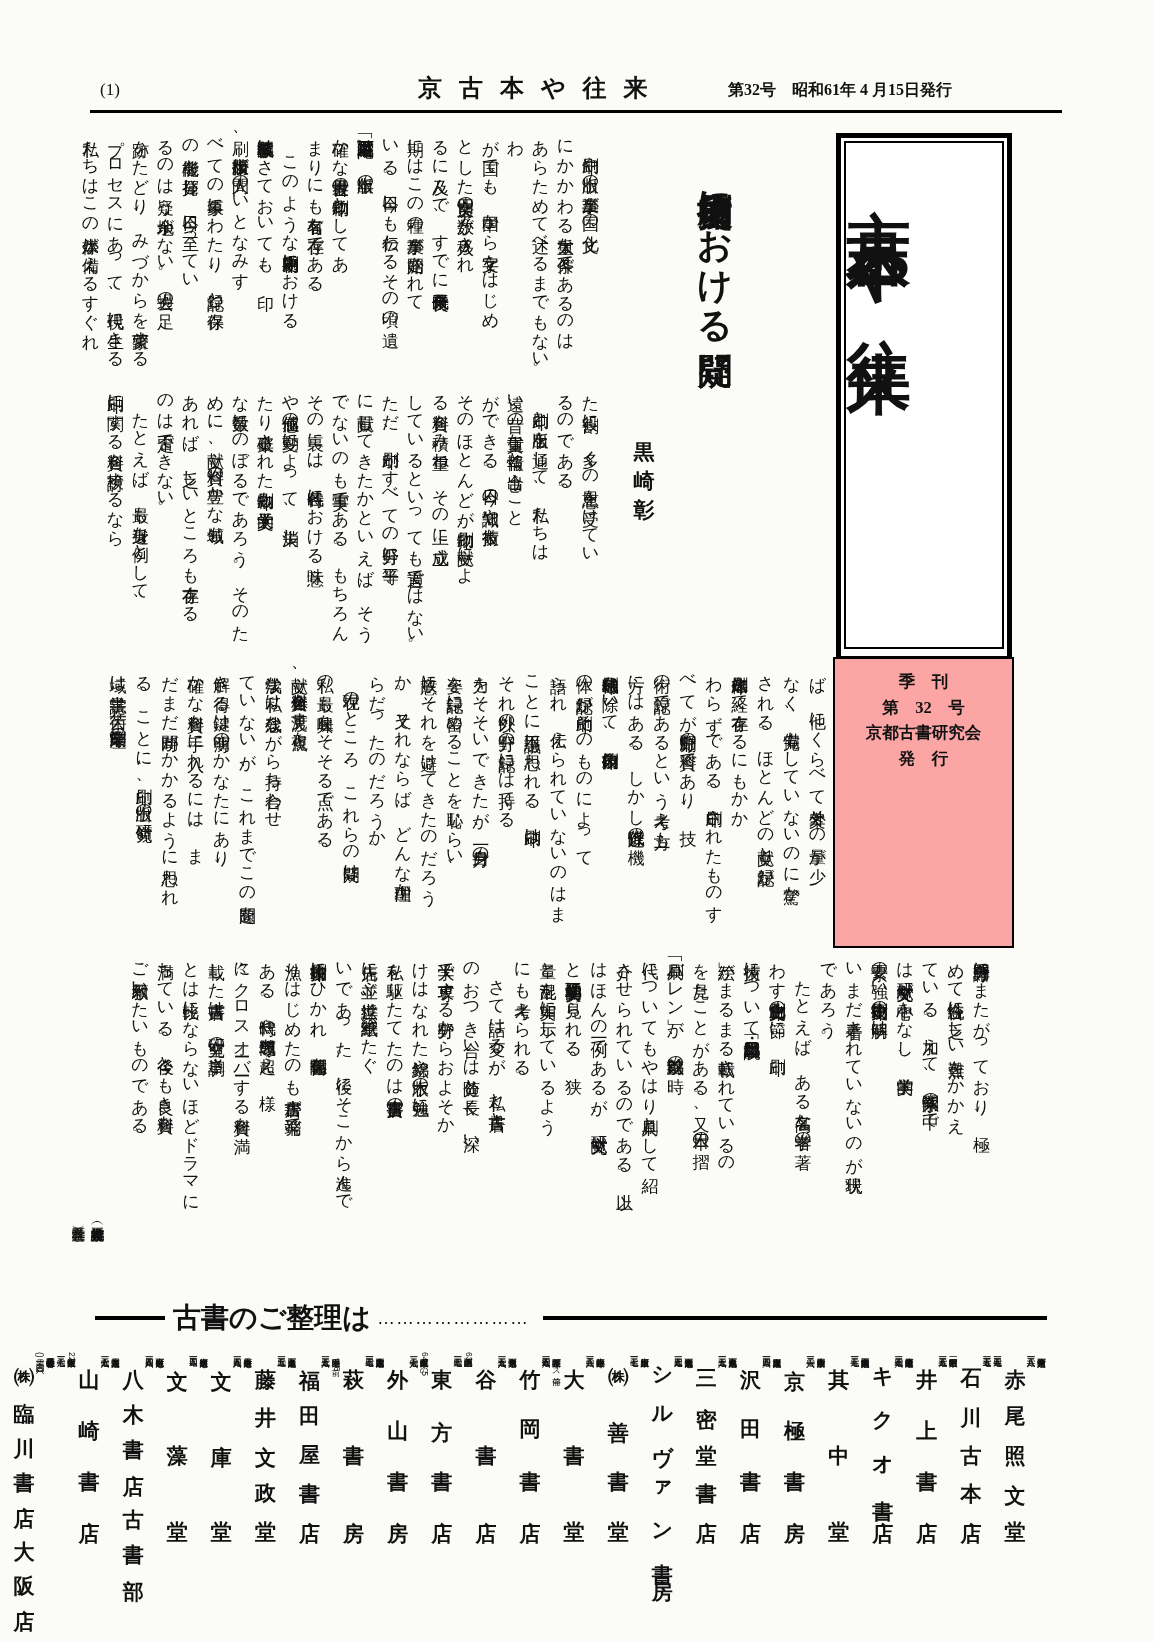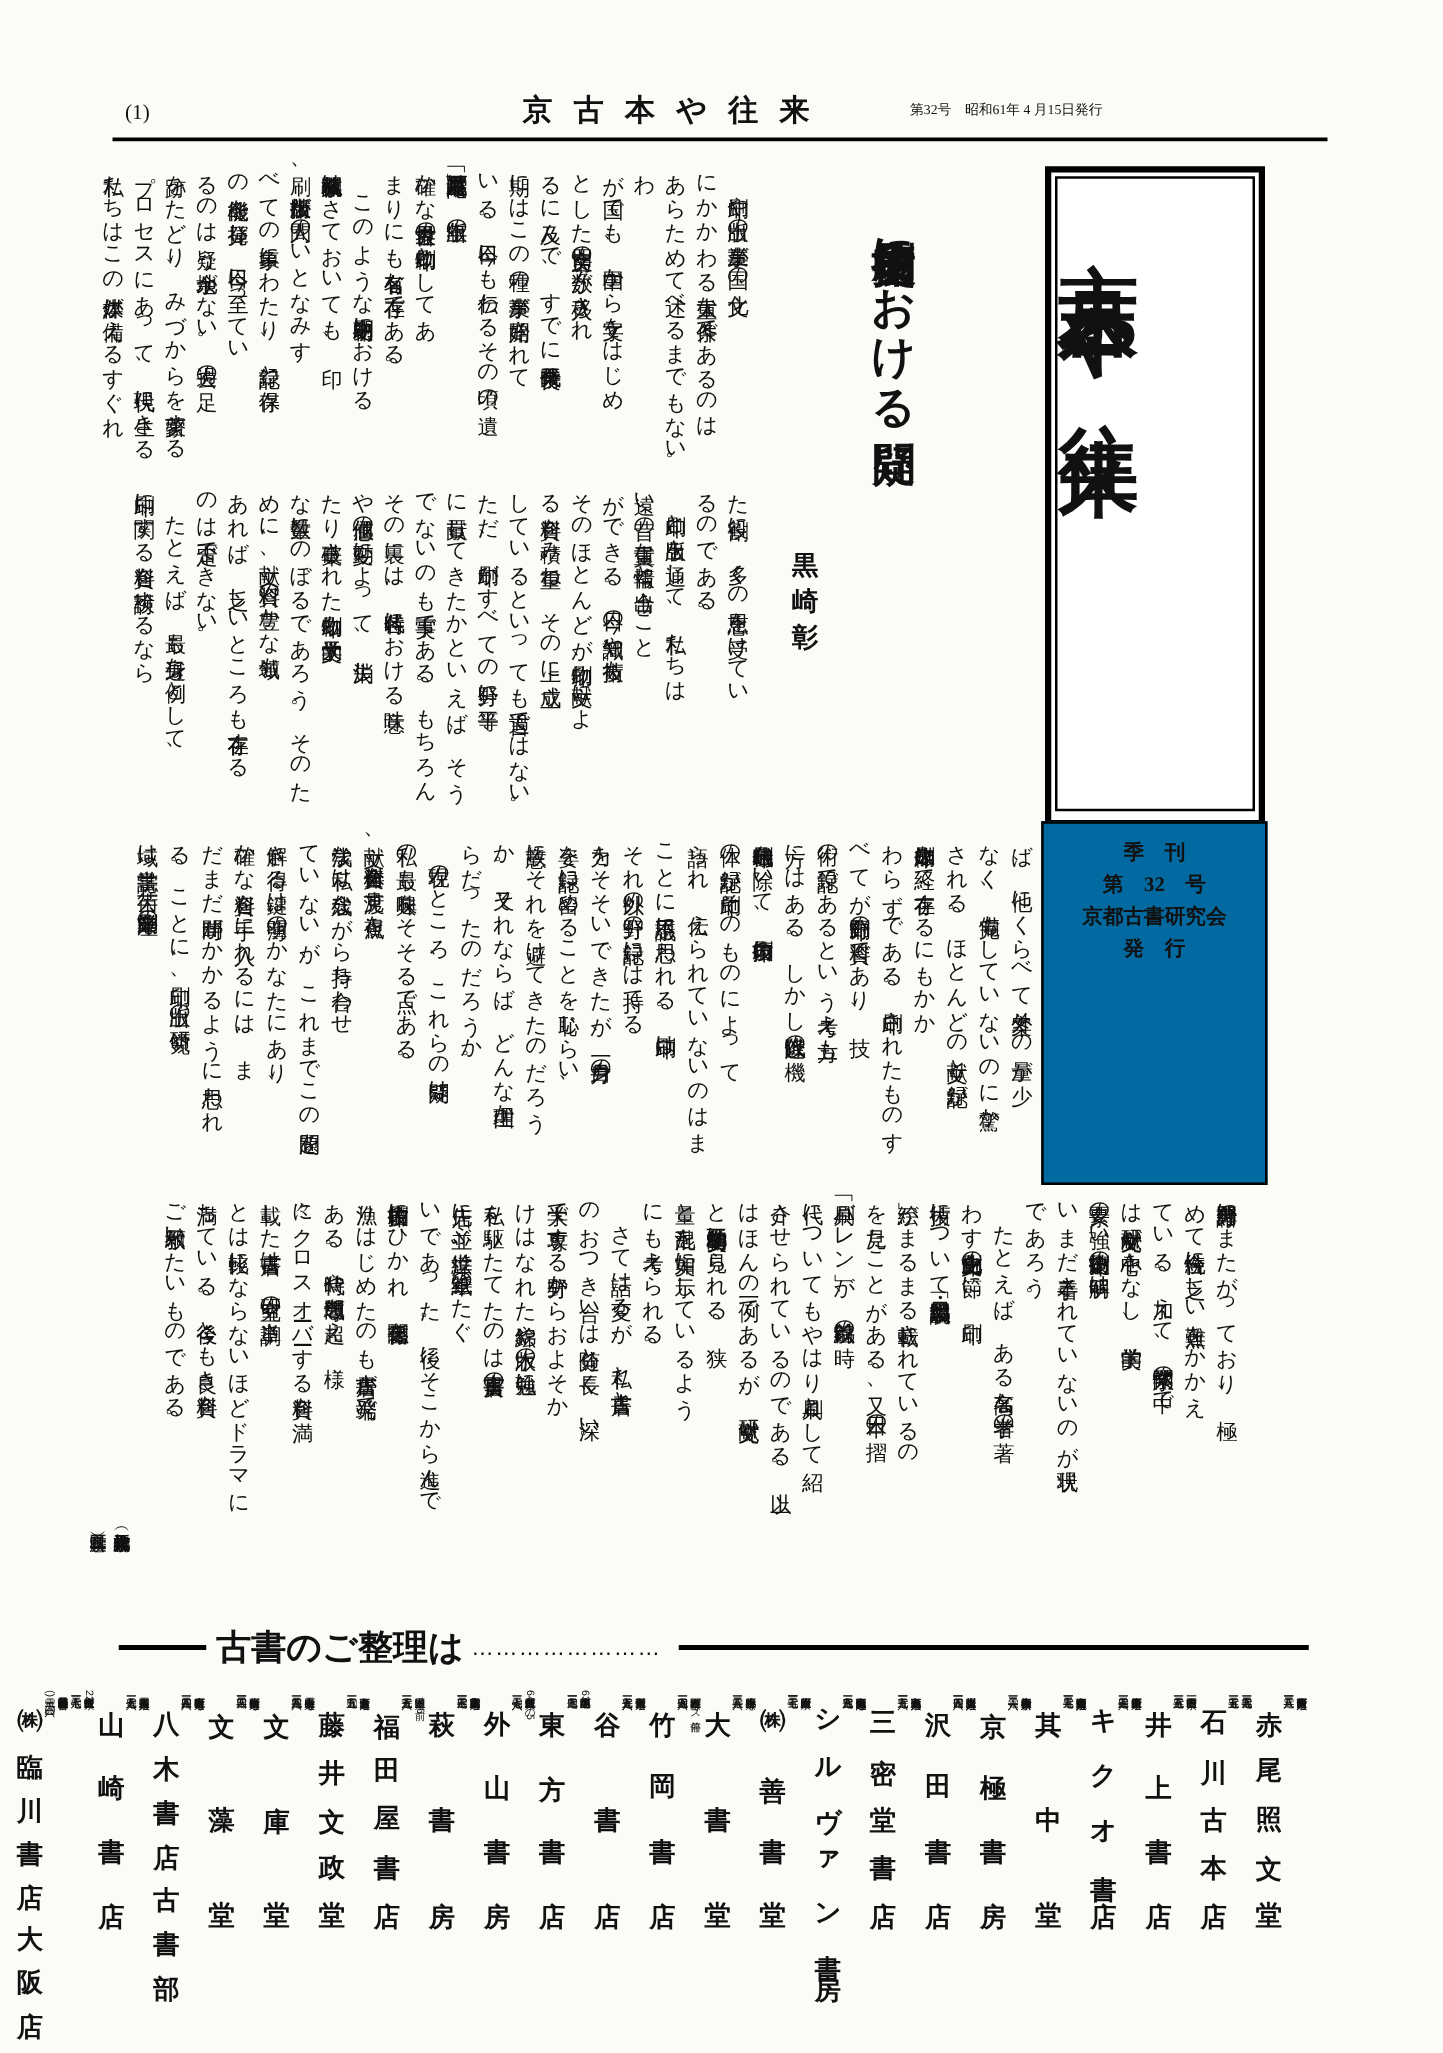--- a/index.html
+++ b/index.html
@@ -7,39 +7,39 @@
     width:1154px;height:1642px;position:relative;
     background:#fbfbf8;color:#111;
     font-family:"Liberation Serif","DejaVu Serif",serif;
     overflow:hidden;
   }
   .v{writing-mode:vertical-rl;text-orientation:mixed;}
   .abs{position:absolute;}
   
   .hdr-num{left:100px;top:80px;font-size:17px;}
   .hdr-title{left:418px;top:72px;font-size:24px;font-weight:600;letter-spacing:17px;white-space:nowrap;}
-  .hdr-issue{left:728px;top:80px;font-size:11px;font-weight:400;white-space:nowrap;}
+  .hdr-issue{left:728px;top:80px;font-size:16px;font-weight:700;white-space:nowrap;}
   .hdr-rule{left:90px;top:110px;width:972px;height:3px;background:#000;}
   
   .masthead{left:836px;top:133px;width:176px;height:528px;border:5px solid #000;box-sizing:border-box;background:#fff;}
   .masthead-inner{margin:3px;border:2px solid #000;height:calc(100% - 10px);box-sizing:border-box;}
   .masthead-text{height:100%;box-sizing:border-box;font-size:64px;font-weight:bold;letter-spacing:14px;padding:14px 42px 0 0;line-height:1;}
   
   .art-title{left:690px;top:166px;font-size:35px;font-weight:bold;line-height:1.4;white-space:nowrap;}
   .art-author{left:630px;top:426px;font-size:21px;font-weight:bold;letter-spacing:27px;white-space:nowrap;}
   
   .band{font-size:17px;white-space:pre-line;text-align:start;}
   .band1{left:103px;top:128px;width:500px;height:260px;line-height:25px;}
   .band2{left:103px;top:383px;width:500px;height:290px;line-height:25px;}
   .band3{left:103px;top:664px;width:727px;height:292px;line-height:25.9px;}
   .band4{left:103px;top:951px;width:911px;height:292px;}
   .band4-text{line-height:25.5px;white-space:pre-line;}
   .credit{font-size:13.5px;line-height:19px;white-space:pre-line;height:100%;box-sizing:border-box;text-align:end;padding-bottom:26px;}
   
-  .pubbox{left:833px;top:657px;width:181px;height:291px;border:2px solid #000;box-sizing:border-box;background:#0369a1;padding:10px 8px 6px 8px;}
+  .pubbox{left:833px;top:657px;width:181px;height:291px;border:2px solid #000;box-sizing:border-box;background:#fca5a5;padding:10px 8px 6px 8px;}
   .pub-head{font-size:16.5px;font-weight:700;text-align:center;line-height:1.55;white-space:pre-line;}
   .pub-body{margin-top:4px;font-size:12.5px;font-weight:600;line-height:1.5;white-space:pre;}
   
   .banner{left:95px;top:1295px;width:952px;height:46px;display:flex;align-items:center;
           font-family:"Liberation Sans","DejaVu Sans",sans-serif;}
   .banner-rule{height:4px;background:#000;}
   .banner-rule.l{width:70px;}
   .banner-rule.r{flex:1;min-width:60px;}
   .banner-left{font-size:28px;font-weight:bold;margin:0 6px 0 8px;white-space:nowrap;}
   .banner-dots{font-size:18px;letter-spacing:1px;margin-right:14px;white-space:nowrap;}

